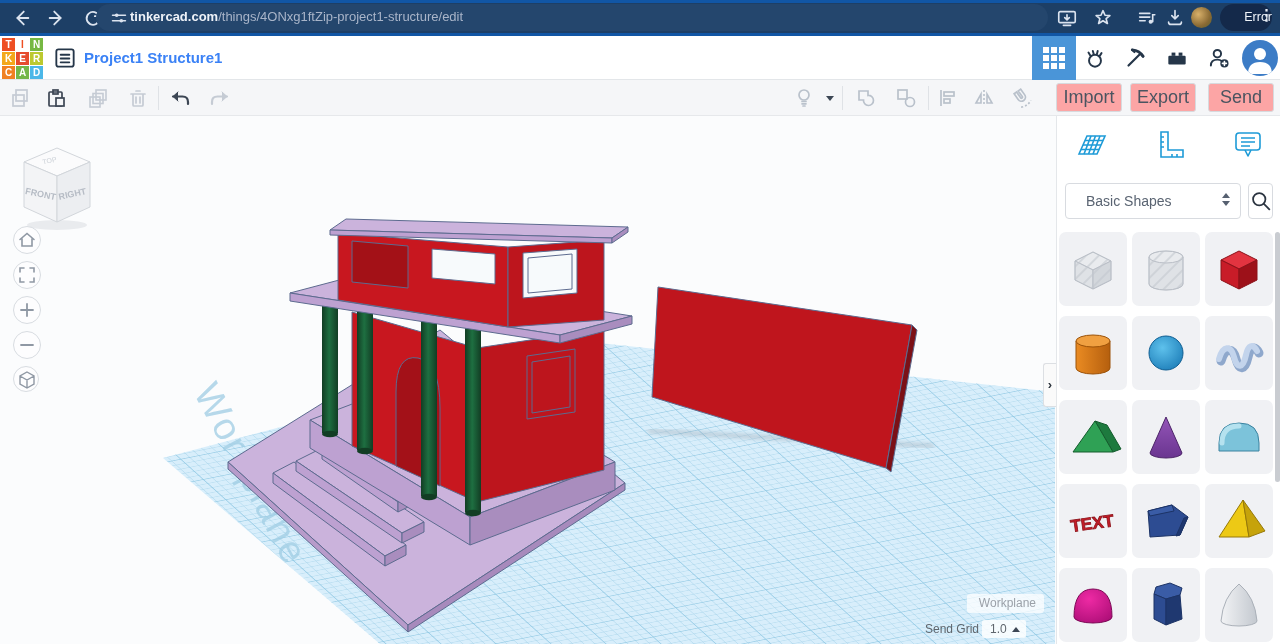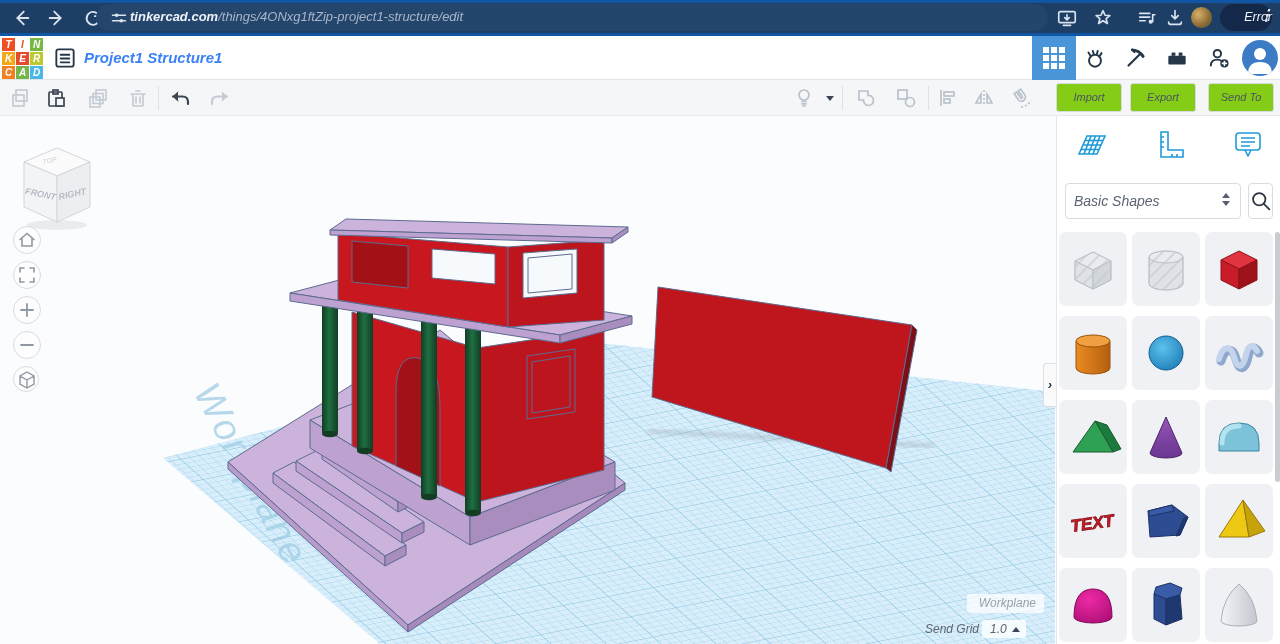--- a/index.html
+++ b/index.html
@@ -1,18 +1,18 @@
 <!DOCTYPE html>
 <html><head>
 <meta charset="utf-8">
 <style>
   * { margin:0; padding:0; box-sizing:border-box; }
   html,body { background:#e9eaec; }
   #app { position:relative; width:1280px; height:644px; overflow:hidden;
-         font-family:"Liberation Sans", sans-serif; background:#fbfcfd;font-style:italic; }
+         font-family:"Liberation Sans", sans-serif; background:#fbfcfd; }
 
   
   .chrome { position:absolute; left:0; top:0; width:1280px; height:36px; background:#1d3f66; }
   .chrome::before { content:""; position:absolute; left:0; top:0; width:100%; height:3px; background:#1156a5; }
   .chrome::after  { content:""; position:absolute; left:0; bottom:0; width:100%; height:3px; background:#1156a5; }
   .ci { position:absolute; top:7px; width:22px; height:22px; }
   .ci svg { width:22px; height:22px; }
   .urlpill { position:absolute; left:96px; top:4px; width:952px; height:27px; background:#24466d; border-radius:14px; }
   .urltext { position:absolute; left:130px; top:9px; font-size:13px; color:#eef2f8; white-space:nowrap; }
   .urltext .path { color:#a9b5c9; }
@@ -32,31 +32,31 @@
   .apptitle { position:absolute; left:84px; top:13px; font-size:15px; font-weight:bold; color:#3b82f6; }
   .gridtile { position:absolute; left:1032px; top:0; width:44px; height:44px; background:#4a95d8; }
   .gridtile svg { margin:10px; }
   .acct { position:absolute; left:1242px; top:4px; width:36px; height:36px; border-radius:50%; background:#3c7cc6; overflow:hidden; }
 
   
   .toolbar { position:absolute; left:0; top:80px; width:1280px; height:36px; background:#f5f6f8; border-bottom:1px solid #e6e8eb; }
   .ti { position:absolute; top:6px; width:24px; height:24px; }
   .ti svg { width:24px; height:24px; }
   .tdiv { position:absolute; top:6px; width:1px; height:24px; background:#dfe2e6; }
-  .tbtn { position:absolute; top:3px; height:29px; background:#84cc16; border:1px solid #d7dade; border-radius:3px;
-          font-size:11px; color:#4a5460; text-align:center; line-height:27px; }
+  .tbtn { position:absolute; top:3px; height:29px; background:#fca5a5; border:1px solid #d7dade; border-radius:3px;
+          font-size:18px; color:#4a5460; text-align:center; line-height:27px; }
   .caret-down { width:0; height:0; border-left:4px solid transparent; border-right:4px solid transparent; border-top:5px solid #3c4654; position:absolute; top:16px; }
 
   
   .scene { position:absolute; left:0; top:116px; }
   .panel { position:absolute; left:1056px; top:116px; width:224px; height:528px; background:#ffffff; border-left:1px solid #e4e7ea; }
   .pic { position:absolute; top:12px; width:34px; height:34px; }
   .pic svg { width:34px; height:34px; }
   .select { position:absolute; left:8px; top:67px; width:176px; height:36px; background:#fff; border:1px solid #d8dbe0;
-            border-radius:4px; font-size:14px; color:#5a6472; line-height:34px; padding-left:8px; }
+            border-radius:4px; font-size:14px; color:#5a6472; line-height:34px; padding-left:20px; }
   .updown { position:absolute; right:10px; top:9px; }
   .updown i { display:block; width:0; height:0; border-left:4px solid transparent; border-right:4px solid transparent; }
   .updown i.u { border-bottom:5px solid #566070; margin-bottom:3px; }
   .updown i.d { border-top:5px solid #566070; }
   .searchbtn { position:absolute; left:191px; top:67px; width:25px; height:36px; background:#fff; border:1px solid #d8dbe0; border-radius:4px; }
   .searchbtn svg { width:30px; height:30px; margin:2px -3px; }
   .tile { position:absolute; width:68px; height:74px; background:#f0f1f4; border-radius:7px; }
   .tile svg { width:60px; height:60px; margin:7px 4px; }
   .scrollthumb { position:absolute; left:218px; top:116px; width:5px; height:250px; background:#c9ccd1; border-radius:3px; }
 

